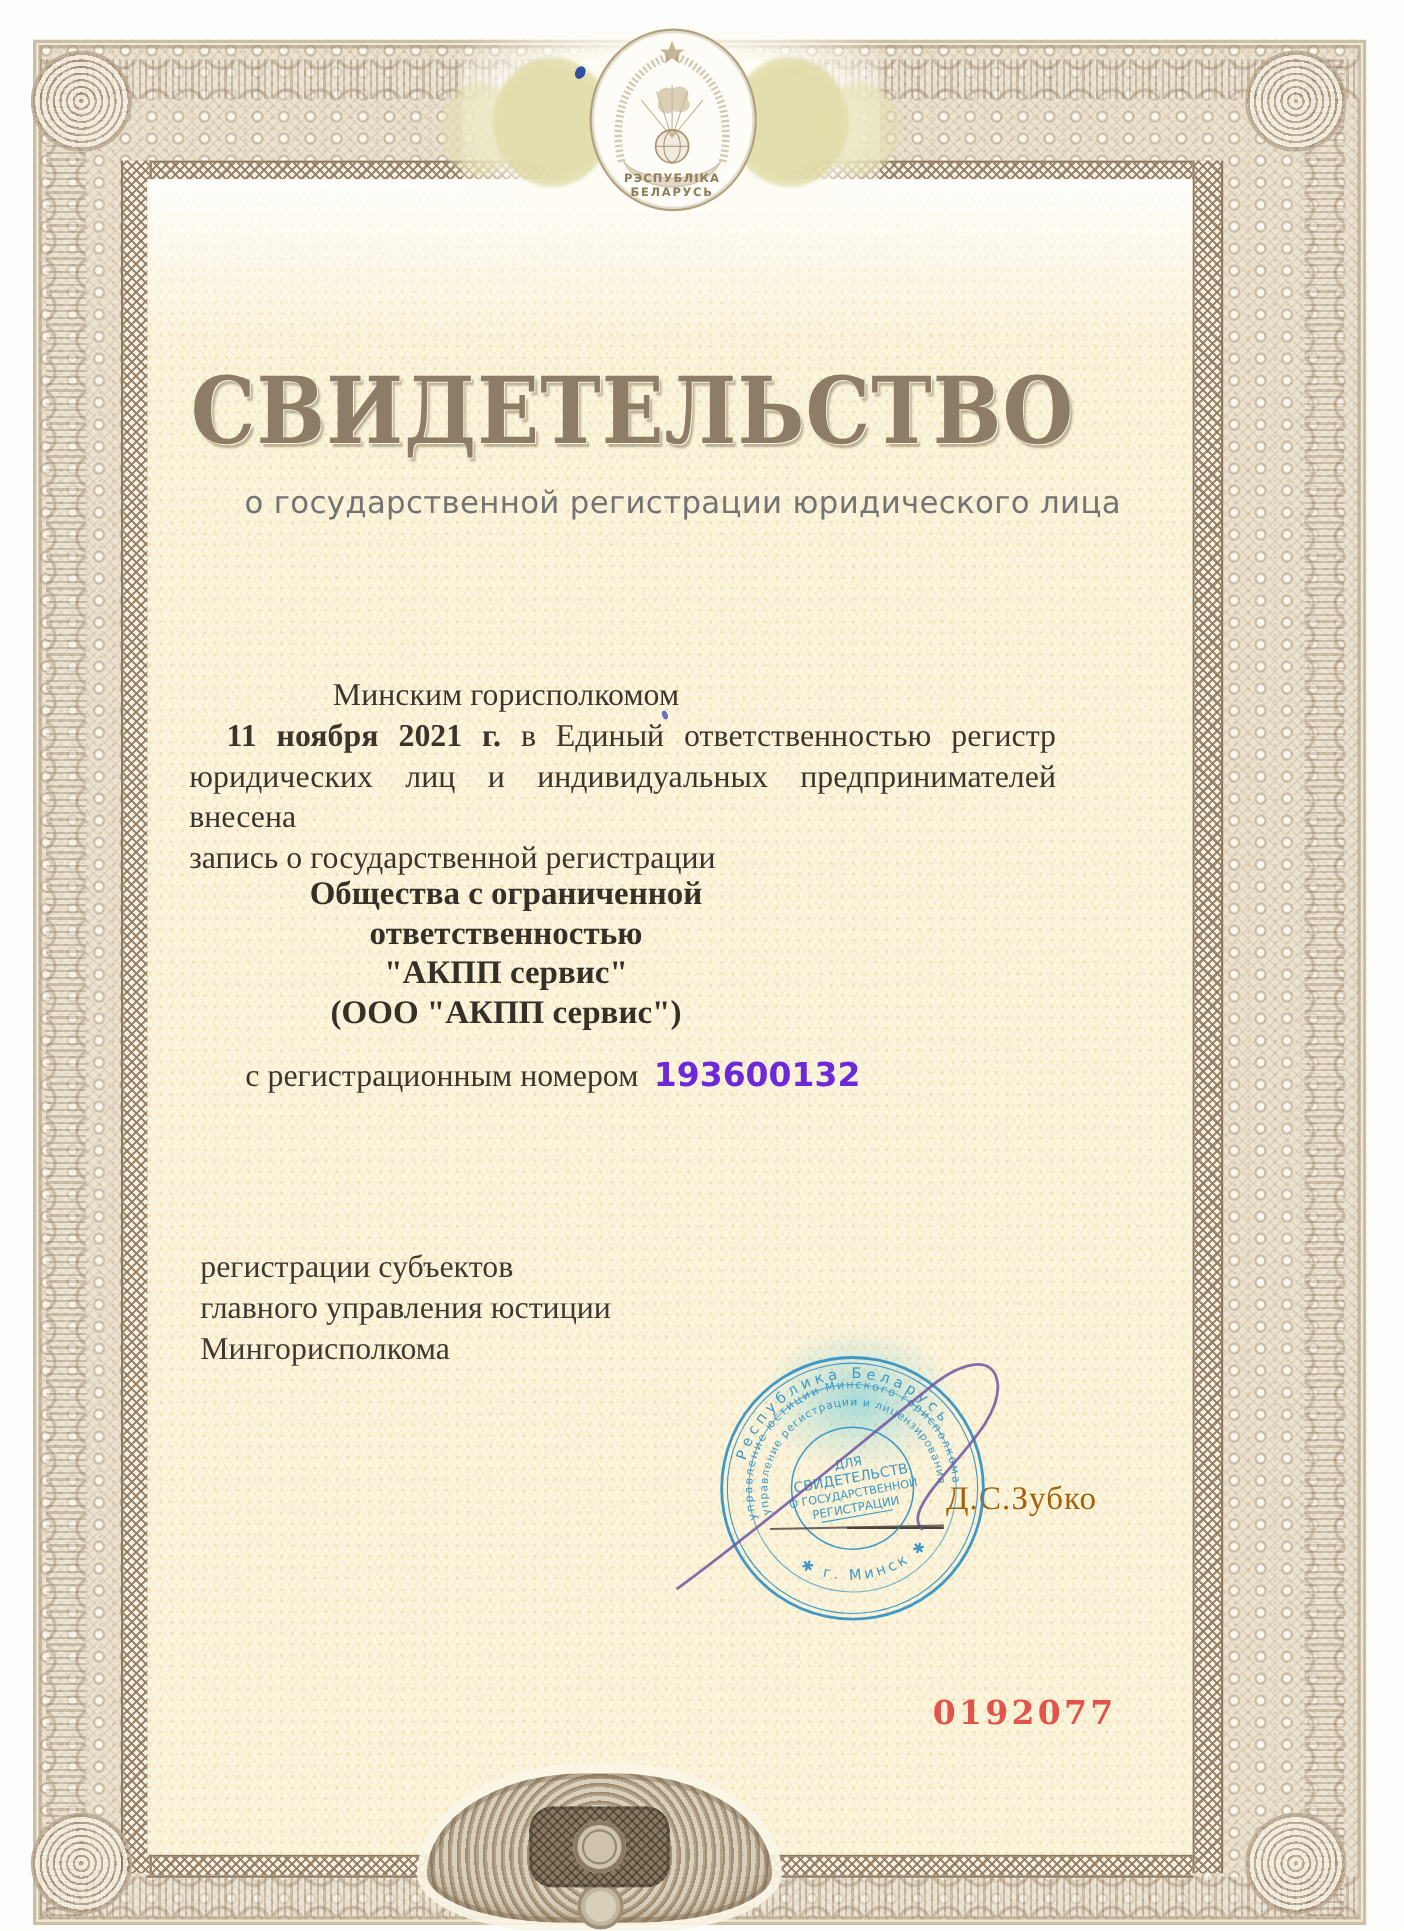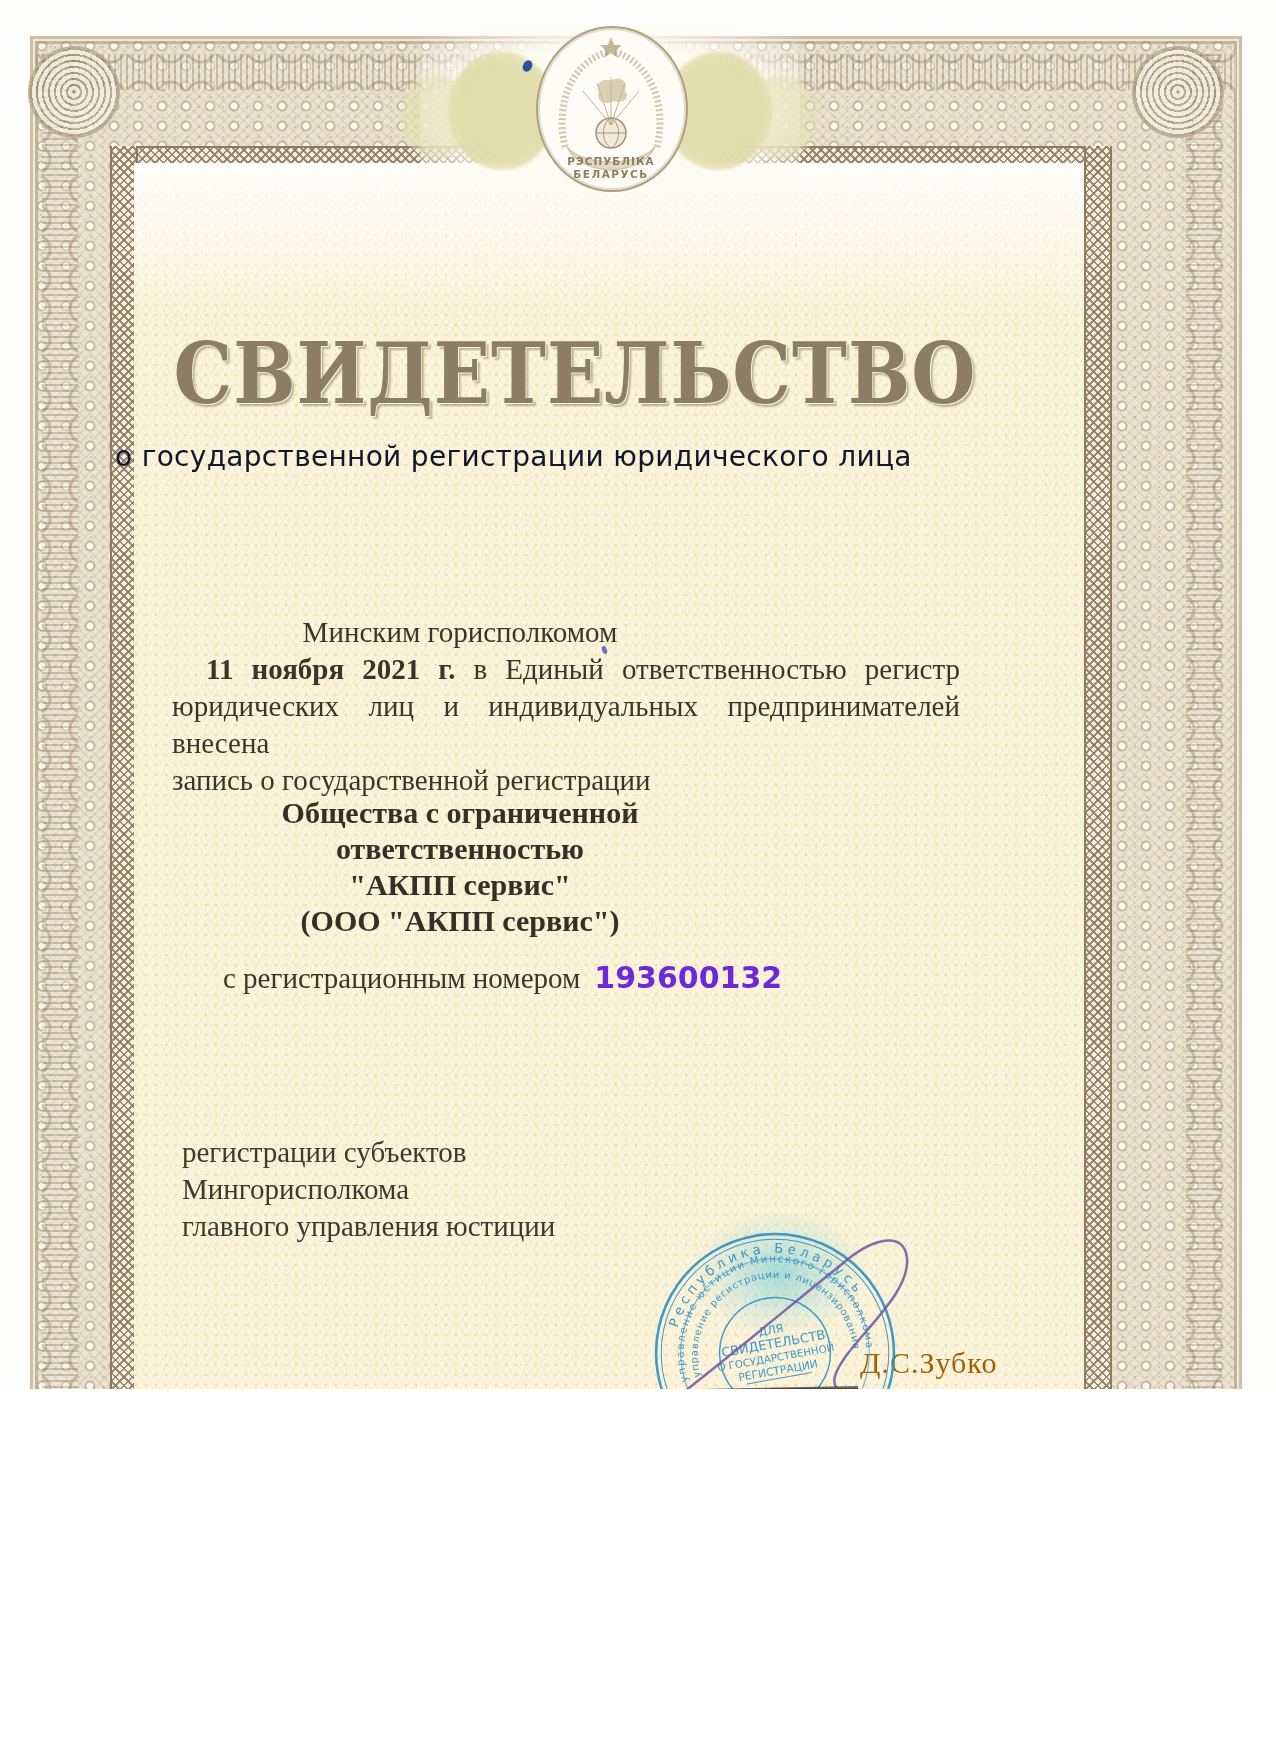--- a/index.html
+++ b/index.html
@@ -1,16 +1,16 @@
 <!DOCTYPE html>
 <html><head>
 <meta charset="utf-8">
 <style>
   html,body{margin:0;padding:0;background:#ffffff;}
-  .page{position:relative;width:1276px;height:1389px;background:#fdfdfb;overflow:hidden;
+  .page{position:relative;width:1276px;height:1755px;background:#fdfdfb;overflow:hidden;
         font-family:"Liberation Serif",serif;color:#3b342c;}
   .abs{position:absolute;}
 
   
   .lace-frame{left:30px;top:36px;width:1212px;height:1714px;z-index:1;
     background-color:#ebe2cf;
     background-image:
       radial-gradient(circle at 50% 50%, rgba(252,248,238,.95) 3px, rgba(168,148,120,.5) 4px 5px, rgba(236,228,212,.6) 6px, transparent 9px),
       radial-gradient(circle at 0 0, rgba(168,148,120,.35) 2px, transparent 3px),
       repeating-linear-gradient(45deg, rgba(168,148,120,.16) 0 2px, transparent 2px 7px),
@@ -54,22 +54,22 @@
   .blob{border-radius:50%;filter:blur(1.5px);z-index:6;}
   .arms-oval{left:536px;top:26px;width:148px;height:162px;border-radius:50%;z-index:7;
     background:#fdfcf6;border:2px solid #b0a07e;box-shadow:inset 0 0 0 2px rgba(176,160,126,.35);}
   .arms-oval svg{position:absolute;left:1px;top:1px;}
 
   
   .title{left:110px;top:328px;width:930px;text-align:center;z-index:10;
     font-family:"DejaVu Serif",serif;font-weight:bold;font-size:84px;line-height:1.1;
     color:#8d7c66;letter-spacing:1px;transform:scaleX(.88);
     text-shadow:1px 1px 0 #f8f2de, 3px 3px 2px rgba(118,98,70,.45);}
-  .subtitle{left:115px;top:440px;width:920px;text-align:left;z-index:10;
-    font-family:"DejaVu Sans",sans-serif;font-size:28px;color:#0f172a;letter-spacing:.3px;}
+  .subtitle{left:99px;top:440px;width:920px;text-align:right;z-index:10;
+    font-family:"DejaVu Sans",sans-serif;font-size:28px;color:#737373;letter-spacing:.3px;}
 
   
   .body-block{left:172px;top:614px;width:788px;z-index:10;
     font-size:29px;line-height:37px;color:#3b342c;}
   .center-shift{text-align:center;padding-right:212px;}
   .jline{text-align:justify;text-align-last:justify;}
   .indent{padding-left:34px;}
   b{font-weight:bold;}
   .company{left:172px;top:795px;width:576px;z-index:10;text-align:center;
     font-weight:bold;font-size:30px;line-height:36px;color:#362f28;}
@@ -167,22 +167,22 @@
     <div>"АКПП сервис"</div>
     <div>(ООО "АКПП сервис")</div>
   </div>
 
   <div class="abs reg-line">
     <span>с регистрационным номером</span><span class="reg-number">193600132</span>
   </div>
 
   <div class="abs officer">
     <div>регистрации субъектов</div>
+    <div>главного управления юстиции</div>
     <div>Мингорисполкома</div>
-    <div>главного управления юстиции</div>
   </div>
 
   <div class="abs stamp-smudge"></div>
   <svg class="abs stamp" viewBox="0 0 240 240">
     <defs>
       <path id="arcOuterTop" d="M 28 154 A 98 98 0 1 1 212 154"></path>
       <path id="arcOuterBottom" d="M 30 140 A 97 97 0 0 0 210 140"></path>
       <path id="arcMid" d="M 58 184 A 89 89 0 1 1 182 184"></path>
       <path id="arcInner" d="M 68 178 A 76 76 0 1 1 172 178"></path>
     </defs>

